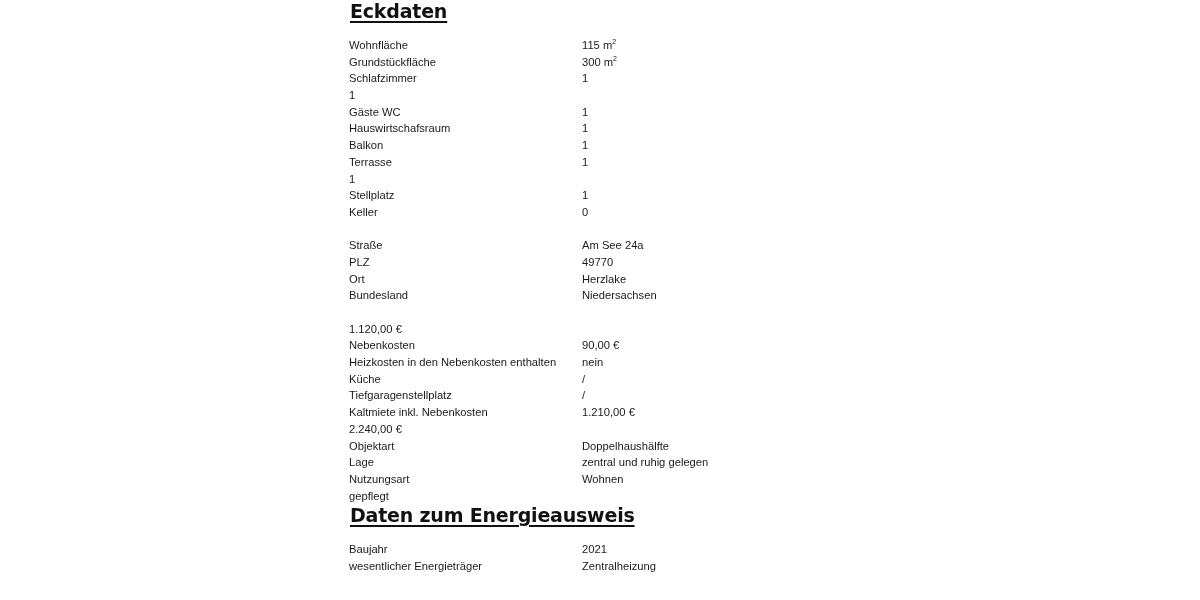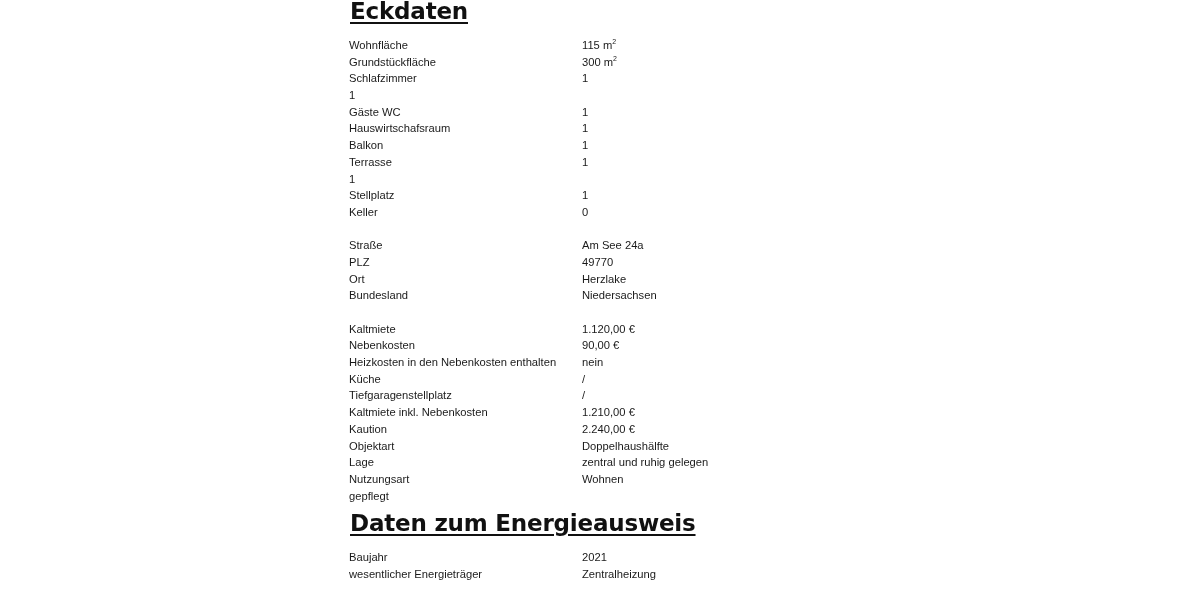--- a/index.html
+++ b/index.html
@@ -1,23 +1,23 @@
 <!DOCTYPE html>
 <html><head>
 <meta charset="utf-8">
 <style>
   html, body { margin: 0; padding: 0; background: #ffffff; }
   body { width: 1200px; height: 600px; overflow: hidden; position: relative;
          font-family: "Liberation Sans", sans-serif; color: #1a1a1a; }
   .page { position: absolute; left: 349px; top: 0; width: 520px; }
-  .heading { font-family: "DejaVu Sans", sans-serif; font-weight: bold; font-size: 23px;
+  .heading { font-family: "DejaVu Sans", sans-serif; font-weight: bold; font-size: 19px;
              text-decoration: underline; text-underline-offset: 3px; text-decoration-thickness: 2px;
              margin: 0; padding-left: 1px; height: 28px; line-height: 22px; color: #111; letter-spacing: -0.2px; }
   .h1 { margin-top: 0px; }
-  .h2 { margin-top: 8px; }
+  .h2 { margin-top: 0; }
   .rows { margin-top: 9px; }
   .row { display: flex; height: 16.7px; line-height: 16.7px; font-size: 11.2px; }
   .row .label { width: 233px; white-space: nowrap; }
   .row .value { white-space: nowrap; }
   .gap { height: 16.7px; }
   sup { font-size: 7px; line-height: 0; vertical-align: 5px; }
 </style>
 </head>
 <body>
 
@@ -81,21 +81,20 @@
         <span class="label">Ort</span>
         <span class="value">Herzlake</span>
       </div>
     <div class="row">
         <span class="label">Bundesland</span>
         <span class="value">Niedersachsen</span>
       </div>
     <div class="gap"></div>
 
     <div class="row">
-        <span class="label">Kaltmiete</span>
         <span class="value">1.120,00 €</span>
       </div>
     <div class="row">
         <span class="label">Nebenkosten</span>
         <span class="value">90,00 €</span>
       </div>
     <div class="row">
         <span class="label">Heizkosten in den Nebenkosten enthalten</span>
         <span class="value">nein</span>
       </div>
@@ -105,21 +104,20 @@
       </div>
     <div class="row">
         <span class="label">Tiefgaragenstellplatz</span>
         <span class="value">/</span>
       </div>
     <div class="row">
         <span class="label">Kaltmiete inkl. Nebenkosten</span>
         <span class="value">1.210,00 €</span>
       </div>
     <div class="row">
-        <span class="label">Kaution</span>
         <span class="value">2.240,00 €</span>
       </div>
     <div class="row">
         <span class="label">Objektart</span>
         <span class="value">Doppelhaushälfte</span>
       </div>
     <div class="row">
         <span class="label">Lage</span>
         <span class="value">zentral und ruhig gelegen</span>
       </div>

